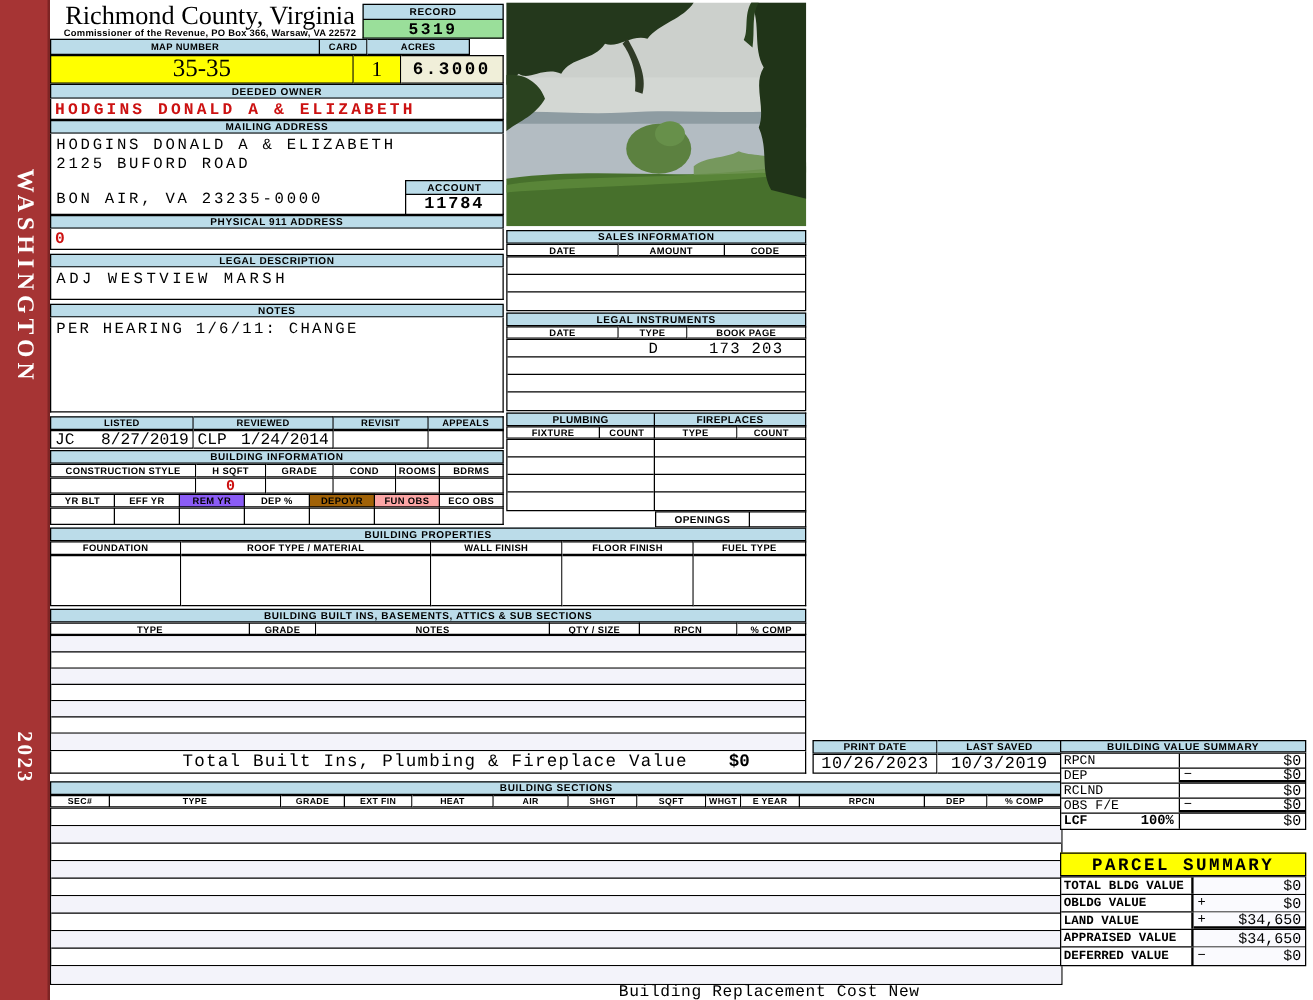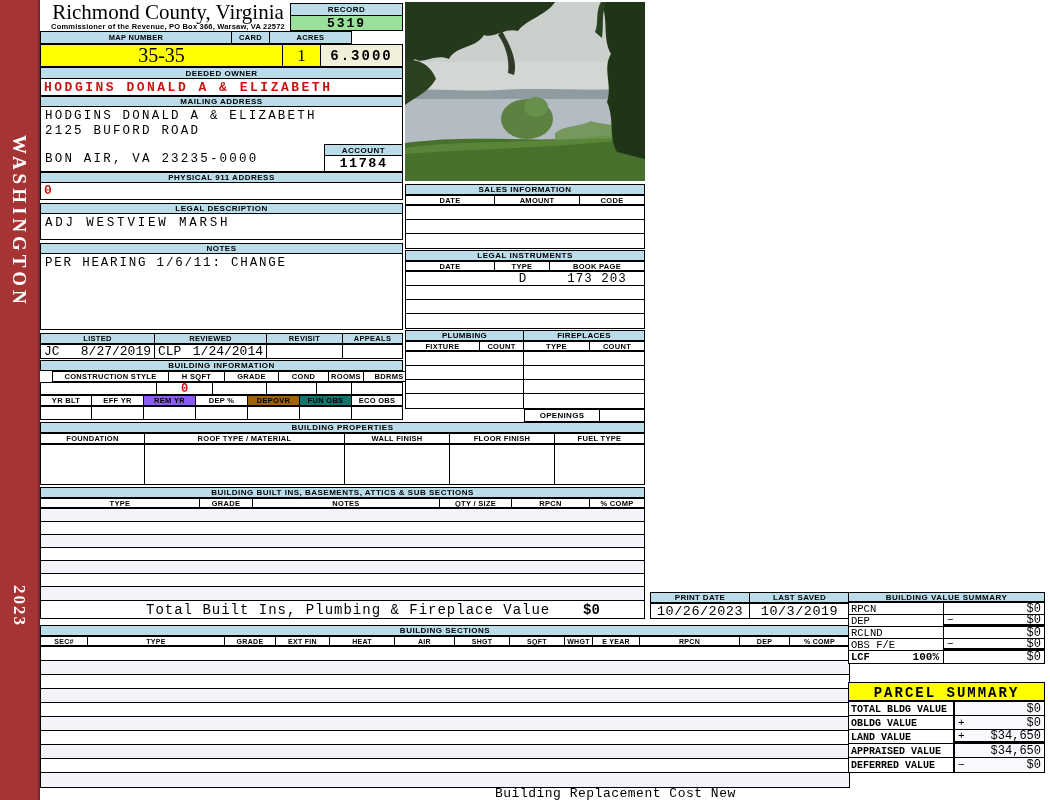--- a/index.html
+++ b/index.html
@@ -35,21 +35,21 @@
   <span class="vtext abs" style="left:9px;top:585px;font-size:17px;letter-spacing:2px;">2023</span>
 </div>
 
 <div class="abs serif" style="left:42px;top:0;width:252px;height:22px;font-size:21px;text-align:center;">Richmond County, Virginia</div>
 <div class="abs" style="left:42px;top:22px;width:252px;font:600 7.5px 'Liberation Sans',sans-serif;text-align:center;letter-spacing:.2px;">Commissioner of the Revenue, PO Box 366, Warsaw, VA 22572</div>
 
 <div class="abs hdr" style="left:290px;top:3px;width:113px;height:13px;">RECORD</div>
 <div class="abs box mono" style="left:290px;top:16px;width:113px;height:15px;background:#9ADF9A;font-size:13px;font-weight:bold;letter-spacing:2px;text-align:center;border-top:none;">5319</div>
 
 <div class="abs flexrow" style="left:40px;top:31px;width:363px;height:13px;">
-  <div class="hcell" style="width:192px;">MAP NUMBER</div>
+  <div class="hcell" style="width:216px;">MAP NUMBER</div>
   <div class="hcell" style="width:38px;">CARD</div>
   <div class="hcell" style="width:82px;">ACRES</div>
 </div>
 <div class="abs flexrow" style="left:40px;top:44px;width:363px;height:23px;">
   <div class="vcell serif" style="width:243px;background:#FFFF00;font-size:20px;">35-35</div>
   <div class="vcell serif" style="width:38px;background:#FFFF00;font-size:17px;">1</div>
   <div class="vcell mono" style="width:82px;background:#F0EFD9;font-size:14px;font-weight:bold;letter-spacing:2px;">6.3000</div>
 </div>
 
 <div class="abs hdr" style="left:40px;top:67px;width:363px;height:12px;">DEEDED OWNER</div>
@@ -86,21 +86,21 @@
   </div>
   <div class="vcell mono" style="width:112px;justify-content:space-between;padding:0 3px;font-size:13px;">
     <span>CLP</span>
     <span>1/24/2014</span>
   </div>
   <div class="vcell" style="width:76px;"></div>
   <div class="vcell" style="width:60px;"></div>
 </div>
 
 <div class="abs hdr" style="left:40px;top:360px;width:363px;height:11px;">BUILDING INFORMATION</div>
-<div class="abs flexrow" style="left:40px;top:371px;width:429px;height:11px;padding-left:12px;">
+<div class="abs flexrow" style="left:40px;top:371px;width:429px;height:11px;">
   <div class="hcell" style="width:117px;background:#fff;">CONSTRUCTION STYLE</div>
   <div class="hcell" style="width:56px;background:#fff;">H SQFT</div>
   <div class="hcell" style="width:54px;background:#fff;">GRADE</div>
   <div class="hcell" style="width:50px;background:#fff;">COND</div>
   <div class="hcell" style="width:35px;background:#fff;">ROOMS</div>
   <div class="hcell" style="width:51px;background:#fff;">BDRMS</div>
 </div>
 <div class="abs flexrow" style="left:40px;top:382px;width:363px;height:13px;">
   <div class="vcell" style="width:117px;"></div>
   <div class="vcell mono red" style="width:56px;font-size:12px;font-weight:bold;">0</div>
@@ -108,21 +108,21 @@
   <div class="vcell" style="width:50px;"></div>
   <div class="vcell" style="width:35px;"></div>
   <div class="vcell" style="width:51px;"></div>
 </div>
 <div class="abs flexrow" style="left:40px;top:395px;width:363px;height:11px;">
   <div class="hcell" style="width:52px;background:#fff;">YR BLT</div>
   <div class="hcell" style="width:52px;background:#fff;">EFF YR</div>
   <div class="hcell" style="width:52px;background:#8b5cf6;">REM YR</div>
   <div class="hcell" style="width:52px;background:#fff;">DEP %</div>
   <div class="hcell" style="width:52px;background:#a16207;">DEPOVR</div>
-  <div class="hcell" style="width:52px;background:#0f766e;">FUN OBS</div>
+  <div class="hcell" style="width:52px;background:#fca5a5;">FUN OBS</div>
   <div class="hcell" style="width:51px;background:#fff;">ECO OBS</div>
 </div>
 <div class="abs flexrow" style="left:40px;top:406px;width:363px;height:14px;">
   <div class="vcell" style="width:52px;"></div>
   <div class="vcell" style="width:52px;"></div>
   <div class="vcell" style="width:52px;"></div>
   <div class="vcell" style="width:52px;"></div>
   <div class="vcell" style="width:52px;"></div>
   <div class="vcell" style="width:52px;"></div>
   <div class="vcell" style="width:51px;"></div>

